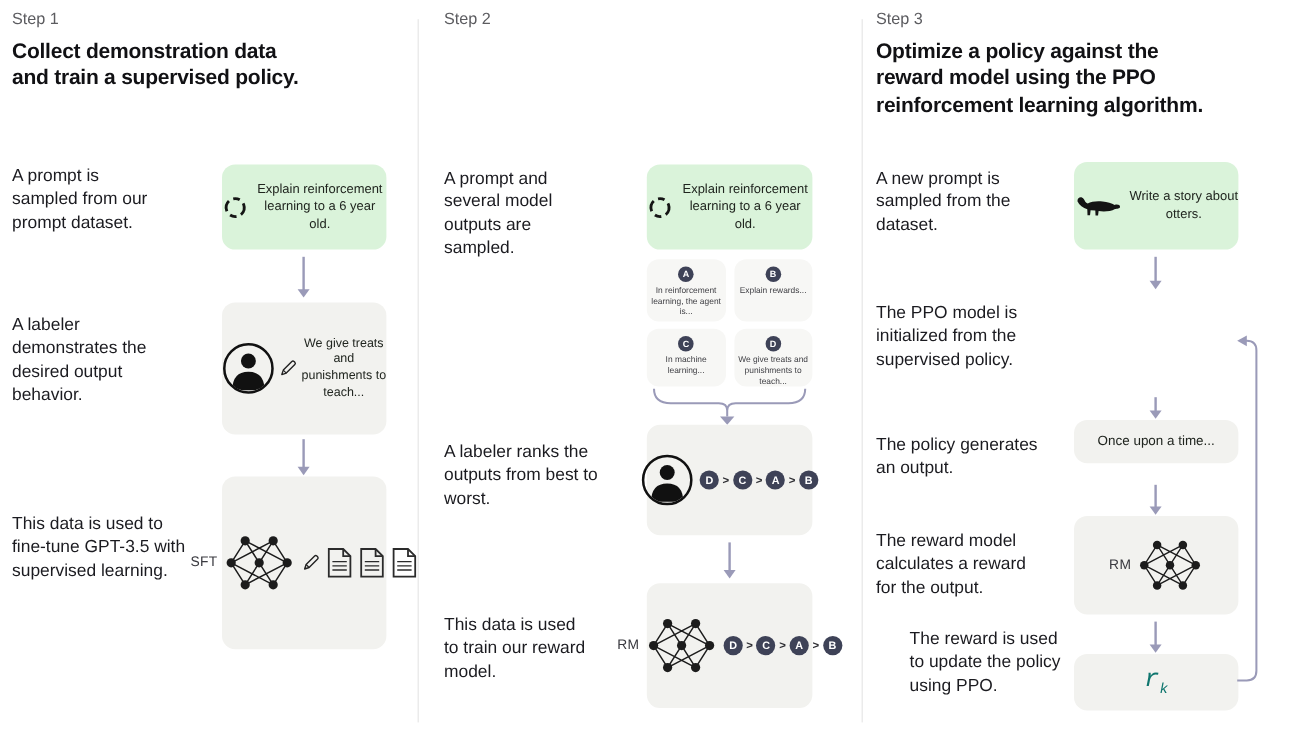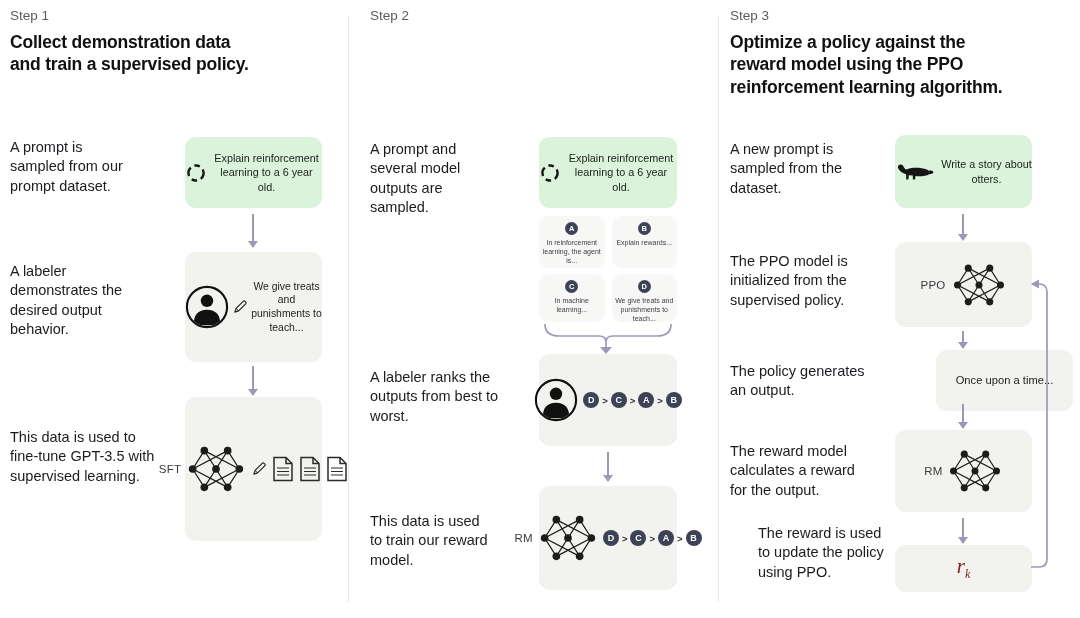--- a/index.html
+++ b/index.html
@@ -25,21 +25,21 @@
   .mini-grid{position:absolute;left:539px;top:216px;width:138px;display:grid;
     grid-template-columns:1fr 1fr;grid-template-rows:52px 48px;gap:6px 7px;}
   .mini{background:#f7f7f5;border-radius:10px;display:flex;flex-direction:column;align-items:center;justify-content:flex-start;padding-top:6px;box-sizing:border-box;text-align:center;}
   .mini .mini-text{font-size:7px;line-height:1.3;color:#3f3f44;width:60px;}
   .badge{background:#3e4257;color:#fff;border-radius:50%;text-align:center;font-weight:700;}
   .badge.sm{width:13px;height:13px;font-size:7.5px;line-height:13px;margin-bottom:3px;}
   .badge.md{width:16px;height:16px;font-size:9px;line-height:16px;}
   .rank-row{display:flex;align-items:center;gap:2px;}
   .rank-sep{font-size:9.5px;font-weight:700;color:#2e2e33;margin:0 1px;}
 
-  .rk{font-family:Liberation Serif, serif;font-style:italic;font-size:21px;color:#7f1d1d;}
+  .rk{font-family:Liberation Mono, monospace;font-style:italic;font-size:21px;color:#0f766e;}
   .rk sub{font-size:12px;}
 
   svg{display:block;}
 </style>
 </head>
 <body>
 
 <div id="canvas">
 
   <div class="divider" style="left:348px;"></div>
@@ -249,70 +249,50 @@
     <span>
       <svg width="42" height="21" viewBox="0 0 44 22">
         <path fill="#141414" d="M3 7 C3 3.5 6.5 2.5 8.5 5 C9.5 6.5 10 8.5 12 9 C15 7.2 20 6.6 25 7.2 C29 7.7 33 8.6 35.5 10.2 C37.5 9.4 40.5 10 40.2 12 C40 13.6 37.5 13.4 35.8 13.8 C32 16 26 16.4 21.5 15.6 L21 19.5 L18.8 19.5 L18.6 15.2 L14.5 14.8 L14 19.3 L11.8 19.3 L11.6 14 C8 12.8 4.5 10.5 3 7 Z"></path>
       </svg>
     </span>
     <div class="box-text">Write a story about otters.</div>
   </div>
 
   <div class="varrow" style="left:962px;top:214px;height:21px;"></div>
 
-  <div class="box gray" style="left:895px;top:242px;width:137px;height:85px;gap:5px;">
-    <div class="model-label">PPO</div>
+
+  <div class="varrow" style="left:962px;top:331px;height:12px;"></div>
+
+  <div class="box gray" style="left:895px;top:350px;width:137px;height:36px;">
+    <div class="box-text" style="font-size:11.2px;">Once upon a time...</div>
+  </div>
+
+  <div class="varrow" style="left:962px;top:404px;height:19px;"></div>
+
+  <div class="box gray" style="left:895px;top:430px;width:137px;height:82px;gap:4px;">
+    <div class="model-label">RM</div>
     <span>
       <svg width="56" height="46" viewBox="0 0 72 60">
         <g stroke="#1c1c1c" stroke-width="1.5">
           <path d="M22 8 L8 30 M22 8 L36 30 M22 8 L64 30 M50 8 L8 30 M50 8 L36 30 M50 8 L64 30"></path>
           <path d="M8 30 L22 52 M8 30 L50 52 M36 30 L22 52 M36 30 L50 52 M64 30 L22 52 M64 30 L50 52"></path>
         </g>
         <g fill="#1c1c1c">
           <circle cx="22" cy="8" r="4.6"></circle>
             <circle cx="50" cy="8" r="4.6"></circle>
           <circle cx="8" cy="30" r="4.6"></circle>
             <circle cx="36" cy="30" r="4.6"></circle>
             <circle cx="64" cy="30" r="4.6"></circle>
           <circle cx="22" cy="52" r="4.6"></circle>
             <circle cx="50" cy="52" r="4.6"></circle>
         </g>
       </svg>
     </span>
   </div>
 
-  <div class="varrow" style="left:962px;top:331px;height:12px;"></div>
-
-  <div class="box gray" style="left:936px;top:350px;width:137px;height:61px;">
-    <div class="box-text" style="font-size:11.2px;">Once upon a time...</div>
-  </div>
-
-  <div class="varrow" style="left:962px;top:404px;height:19px;"></div>
-
-  <div class="box gray" style="left:895px;top:430px;width:137px;height:82px;gap:4px;">
-    <div class="model-label">RM</div>
-    <span>
-      <svg width="56" height="46" viewBox="0 0 72 60">
-        <g stroke="#1c1c1c" stroke-width="1.5">
-          <path d="M22 8 L8 30 M22 8 L36 30 M22 8 L64 30 M50 8 L8 30 M50 8 L36 30 M50 8 L64 30"></path>
-          <path d="M8 30 L22 52 M8 30 L50 52 M36 30 L22 52 M36 30 L50 52 M64 30 L22 52 M64 30 L50 52"></path>
-        </g>
-        <g fill="#1c1c1c">
-          <circle cx="22" cy="8" r="4.6"></circle>
-            <circle cx="50" cy="8" r="4.6"></circle>
-          <circle cx="8" cy="30" r="4.6"></circle>
-            <circle cx="36" cy="30" r="4.6"></circle>
-            <circle cx="64" cy="30" r="4.6"></circle>
-          <circle cx="22" cy="52" r="4.6"></circle>
-            <circle cx="50" cy="52" r="4.6"></circle>
-        </g>
-      </svg>
-    </span>
-  </div>
-
   <div class="varrow" style="left:962px;top:518px;height:20px;"></div>
 
   <div class="box gray" style="left:895px;top:545px;width:137px;height:47px;">
     <div class="rk"><span>r</span><sub>k</sub></div>
   </div>
 
   <span style="position:absolute;left:1030px;top:276px;">
     <svg width="22" height="298" viewBox="0 0 22 298">
       <path d="M1 291 L9 291 Q17 291 17 283 L17 16 Q17 8 9 8 L8 8" fill="none" stroke="#9a9ab8" stroke-width="1.7"></path>
       <polygon points="9,3.5 9,12.5 1,8" fill="#9a9ab8"></polygon>

